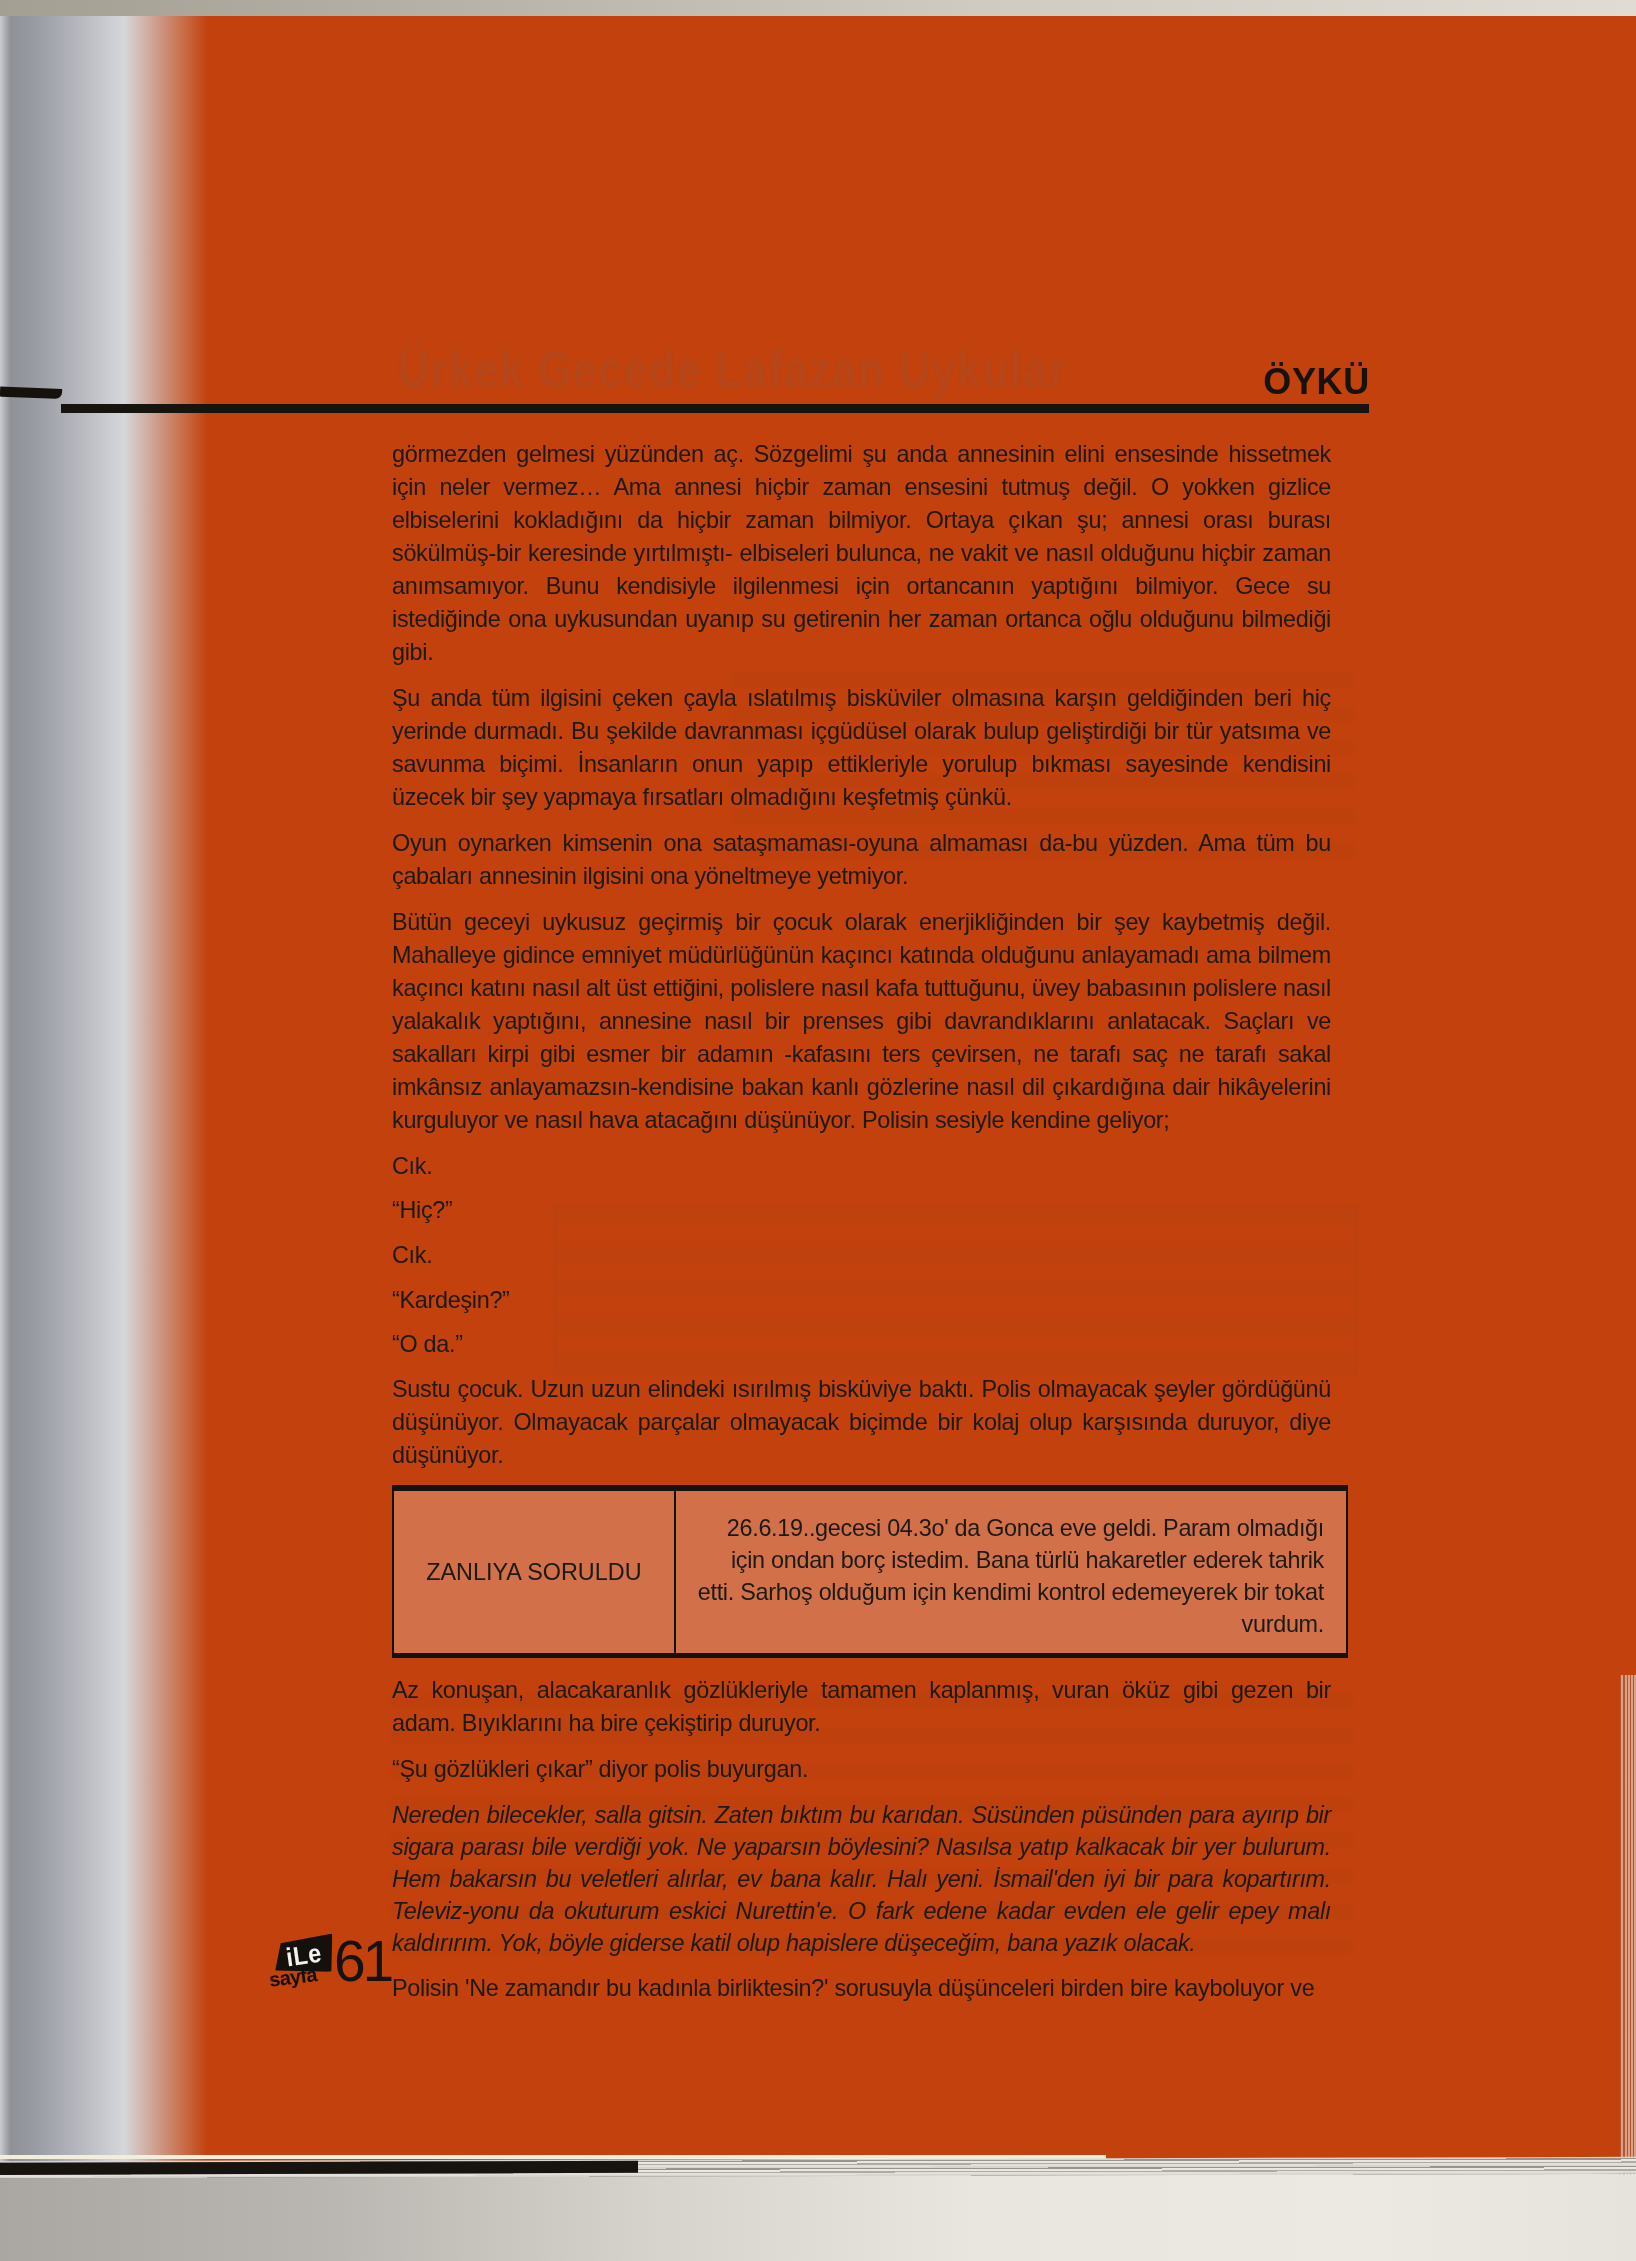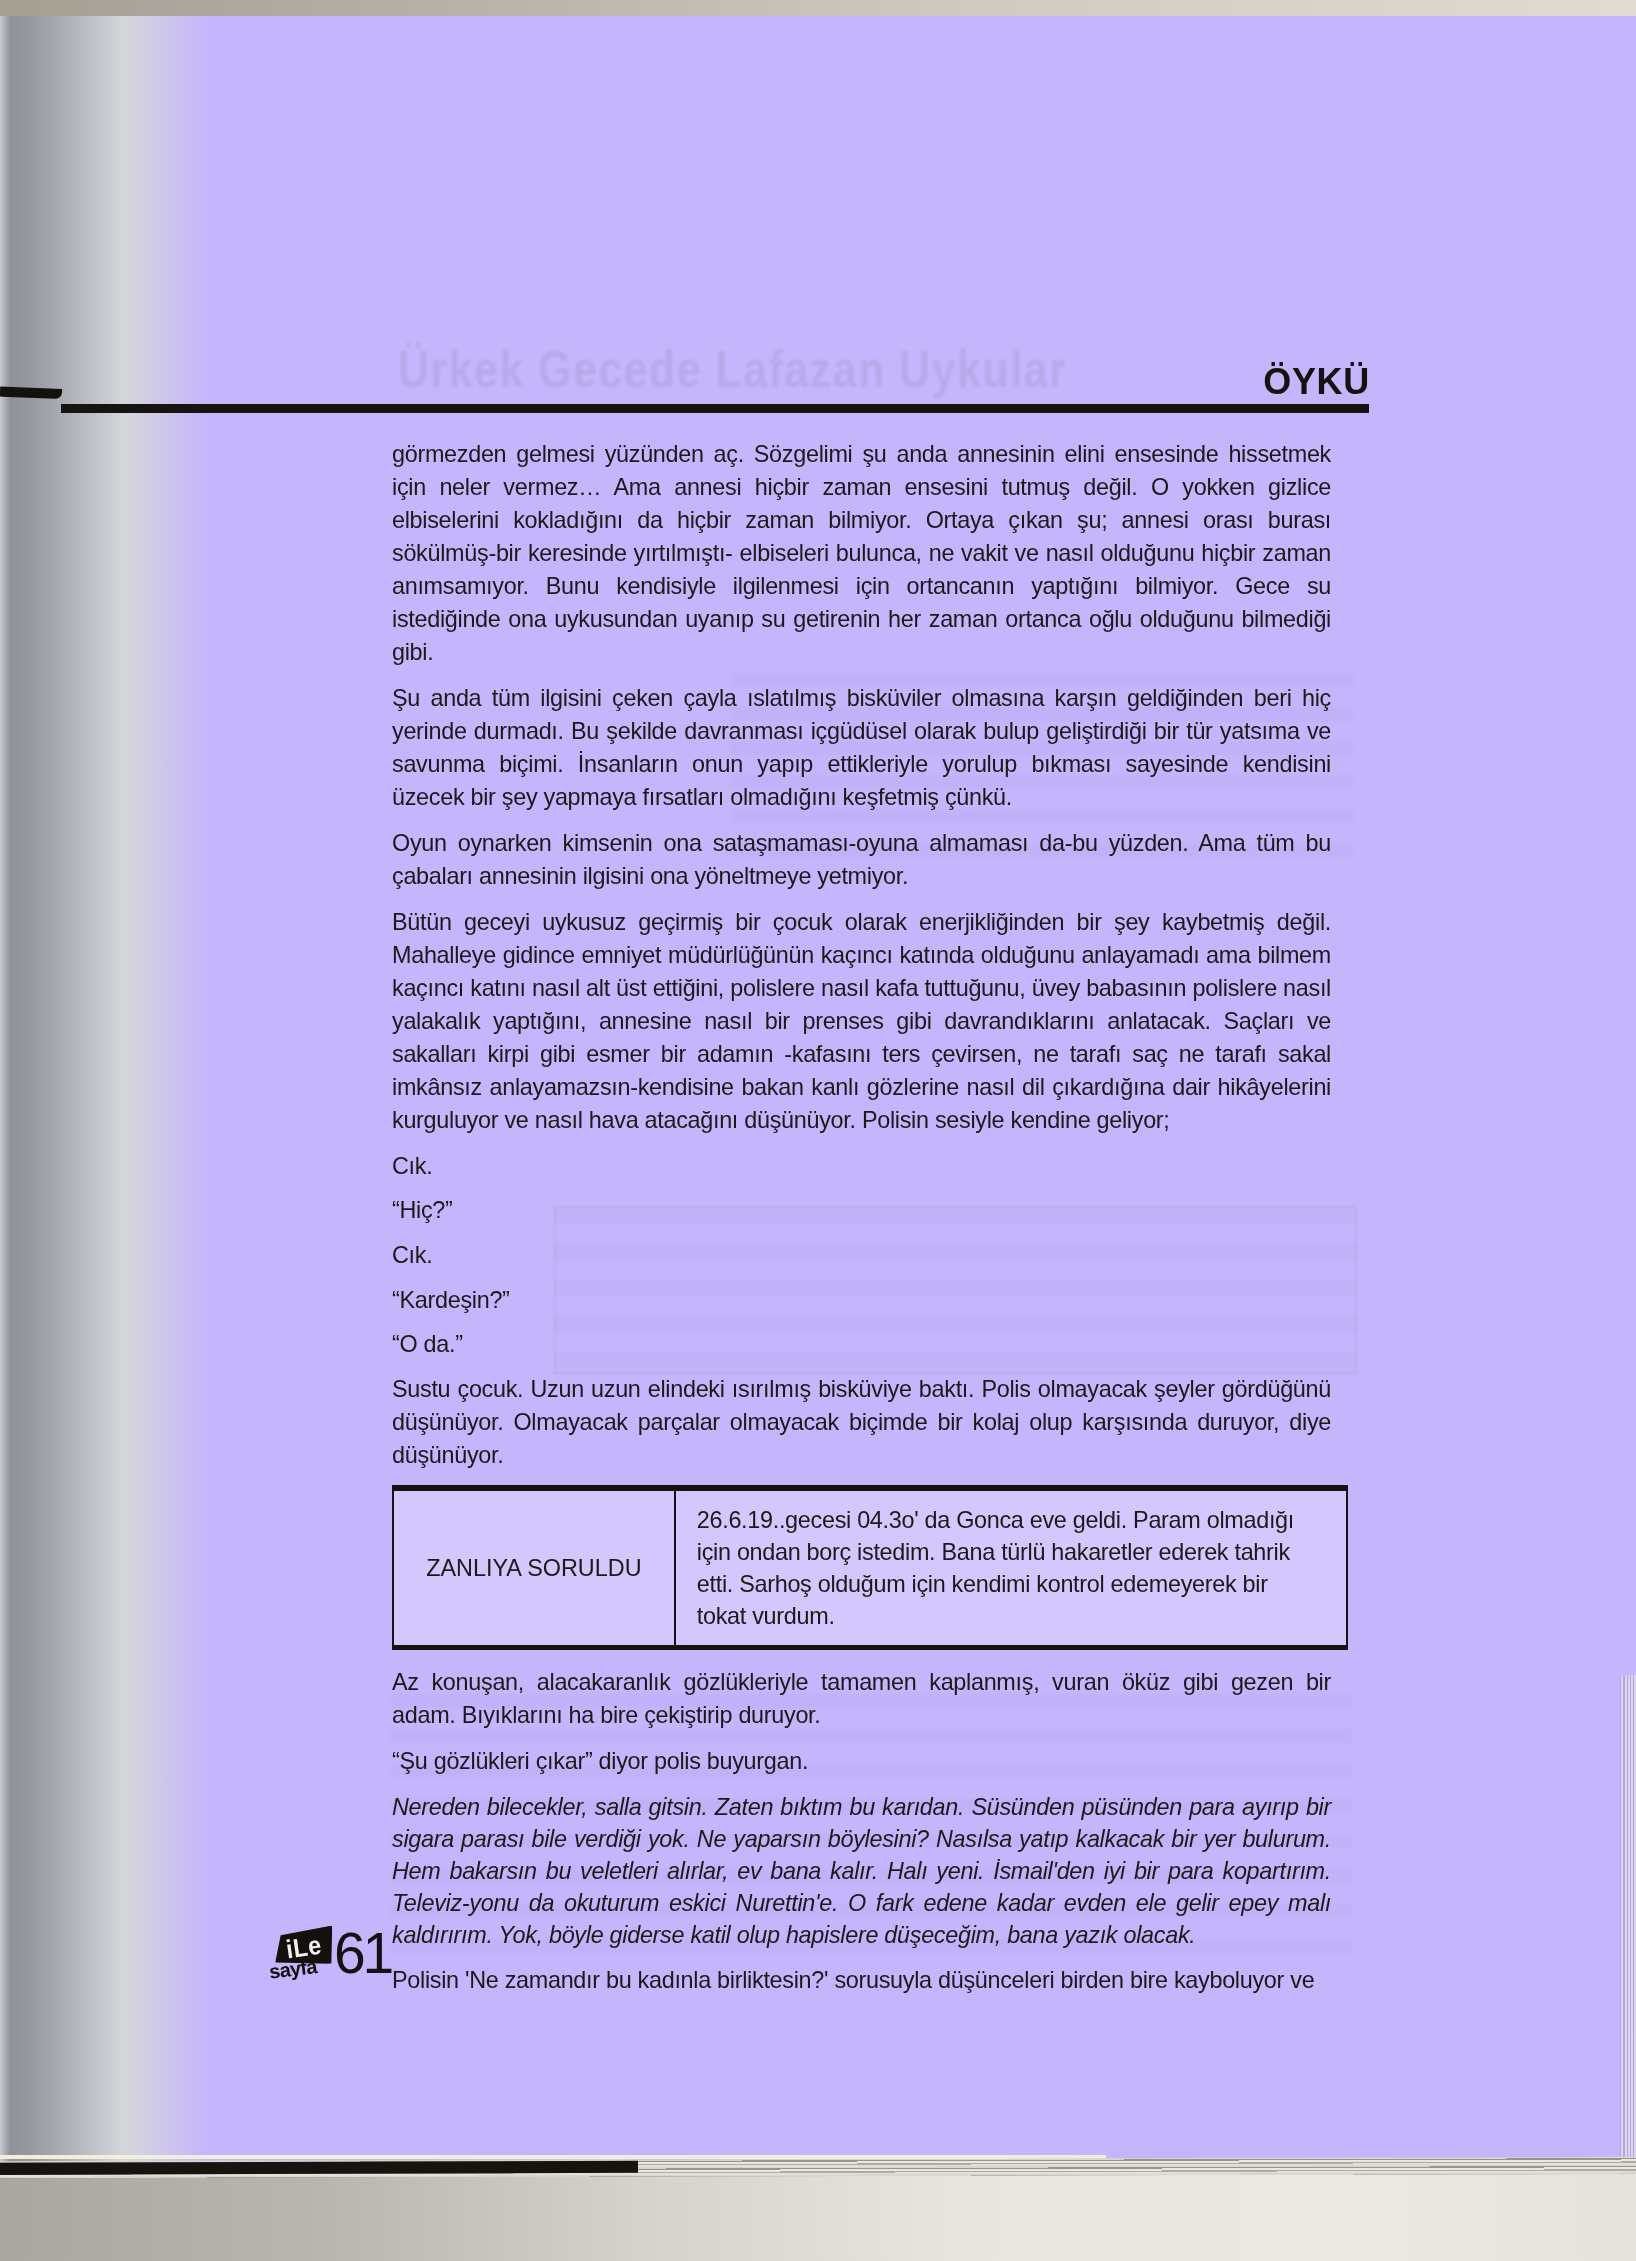--- a/index.html
+++ b/index.html
@@ -13,21 +13,21 @@
     position:absolute;left:0;top:0;width:1637px;height:15.6px;
     background:linear-gradient(90deg,#a49f93 0%,#b5b0a5 25%,#cfcbc1 60%,#e0dcd3 100%);
   }
   .scanner-bed{
     position:absolute;left:0;top:2173px;width:1637px;height:88px;
     background:linear-gradient(90deg,#aaa7a2 0px,#b9b6b1 325px,#d6d3cc 651px,#e9e6df 976px,#ece9e2 1366px,#e6e3dc 1637px);
   }
   
   .page{
     position:absolute;left:0;top:15.6px;width:1637px;height:2158px;
-    background:#c4b5fd;
+    background:#c2410c;
   }
   .gutter-shadow{
     position:absolute;left:0;top:0;width:215px;height:100%;
     background:linear-gradient(90deg,#caccd2 0px,#8f9197 10.4px,#989aa1 33px,#b4b5bc 75px,#d6d7db 124px,rgba(242,242,244,0) 208px);
   }
   .right-edge{
     position:absolute;right:0;top:1659px;width:17px;height:500px;
     background:repeating-linear-gradient(90deg,rgba(140,137,130,0.30) 0 1.3px,rgba(240,238,233,0.55) 1.3px 3.3px);
   }
   
@@ -93,21 +93,21 @@
     display:flex;align-items:stretch;margin:5.2px 0 15.6px 0;
     border:2.6px solid #15120f;border-top-width:6.5px;border-bottom-width:5.2px;
     background:rgba(255,255,255,0.25);
   }
   .itable-label{
     width:259px;flex:0 0 auto;border-right:2.6px solid #15120f;
     display:flex;align-items:center;justify-content:center;
     padding:15.6px 10.4px;text-align:right;letter-spacing:0;
   }
   .itable-body{
-    flex:1 1 auto;padding:13px 32px 13px 21px;text-align:left;line-height:32px;
+    flex:1 1 auto;padding:13px 22px 13px 21px;text-align:right;line-height:32px;margin-top:8px;
   }
   
   .last-row{position:relative;}
   .badge{position:absolute;left:-130px;top:-36px;width:130px;height:73px;}
   .badge-box{
     position:absolute;left:11.7px;top:0;width:60px;height:38px;background:#14110d;
     transform:rotate(-5deg);
     clip-path:polygon(13% 14%,100% 0%,93% 100%,0% 84%);
     display:flex;align-items:center;justify-content:center;
   }

